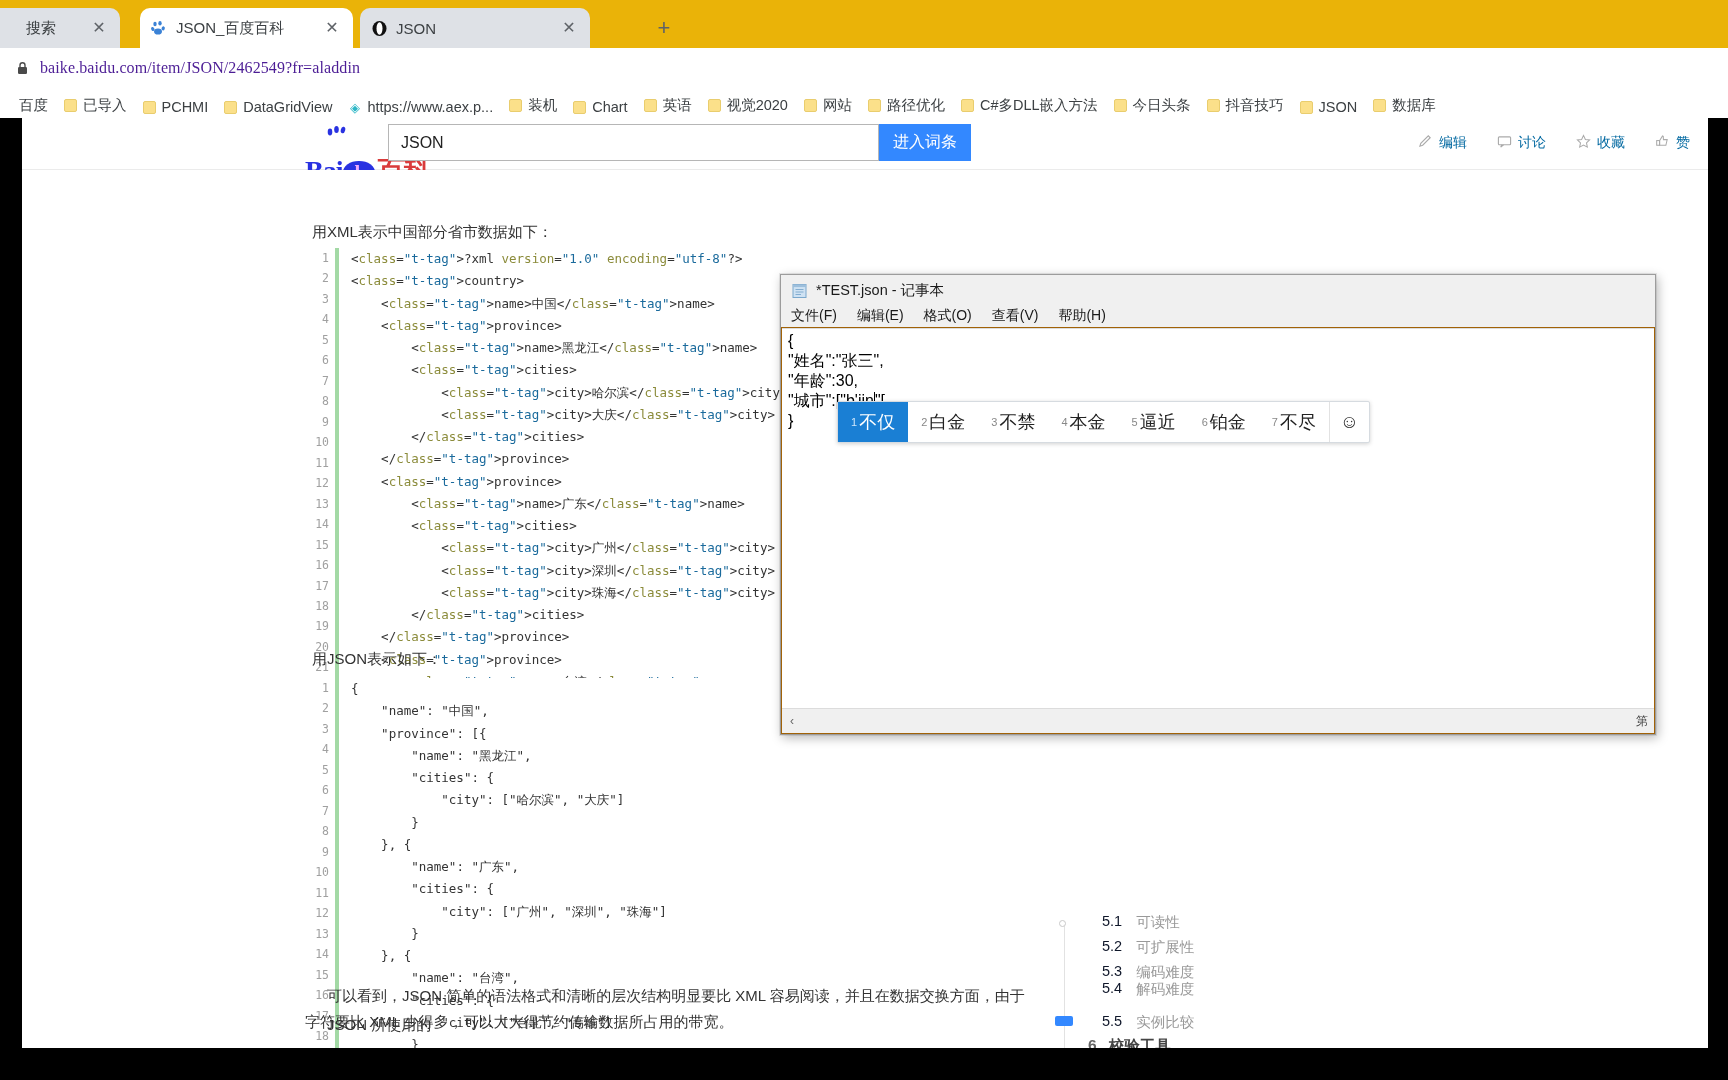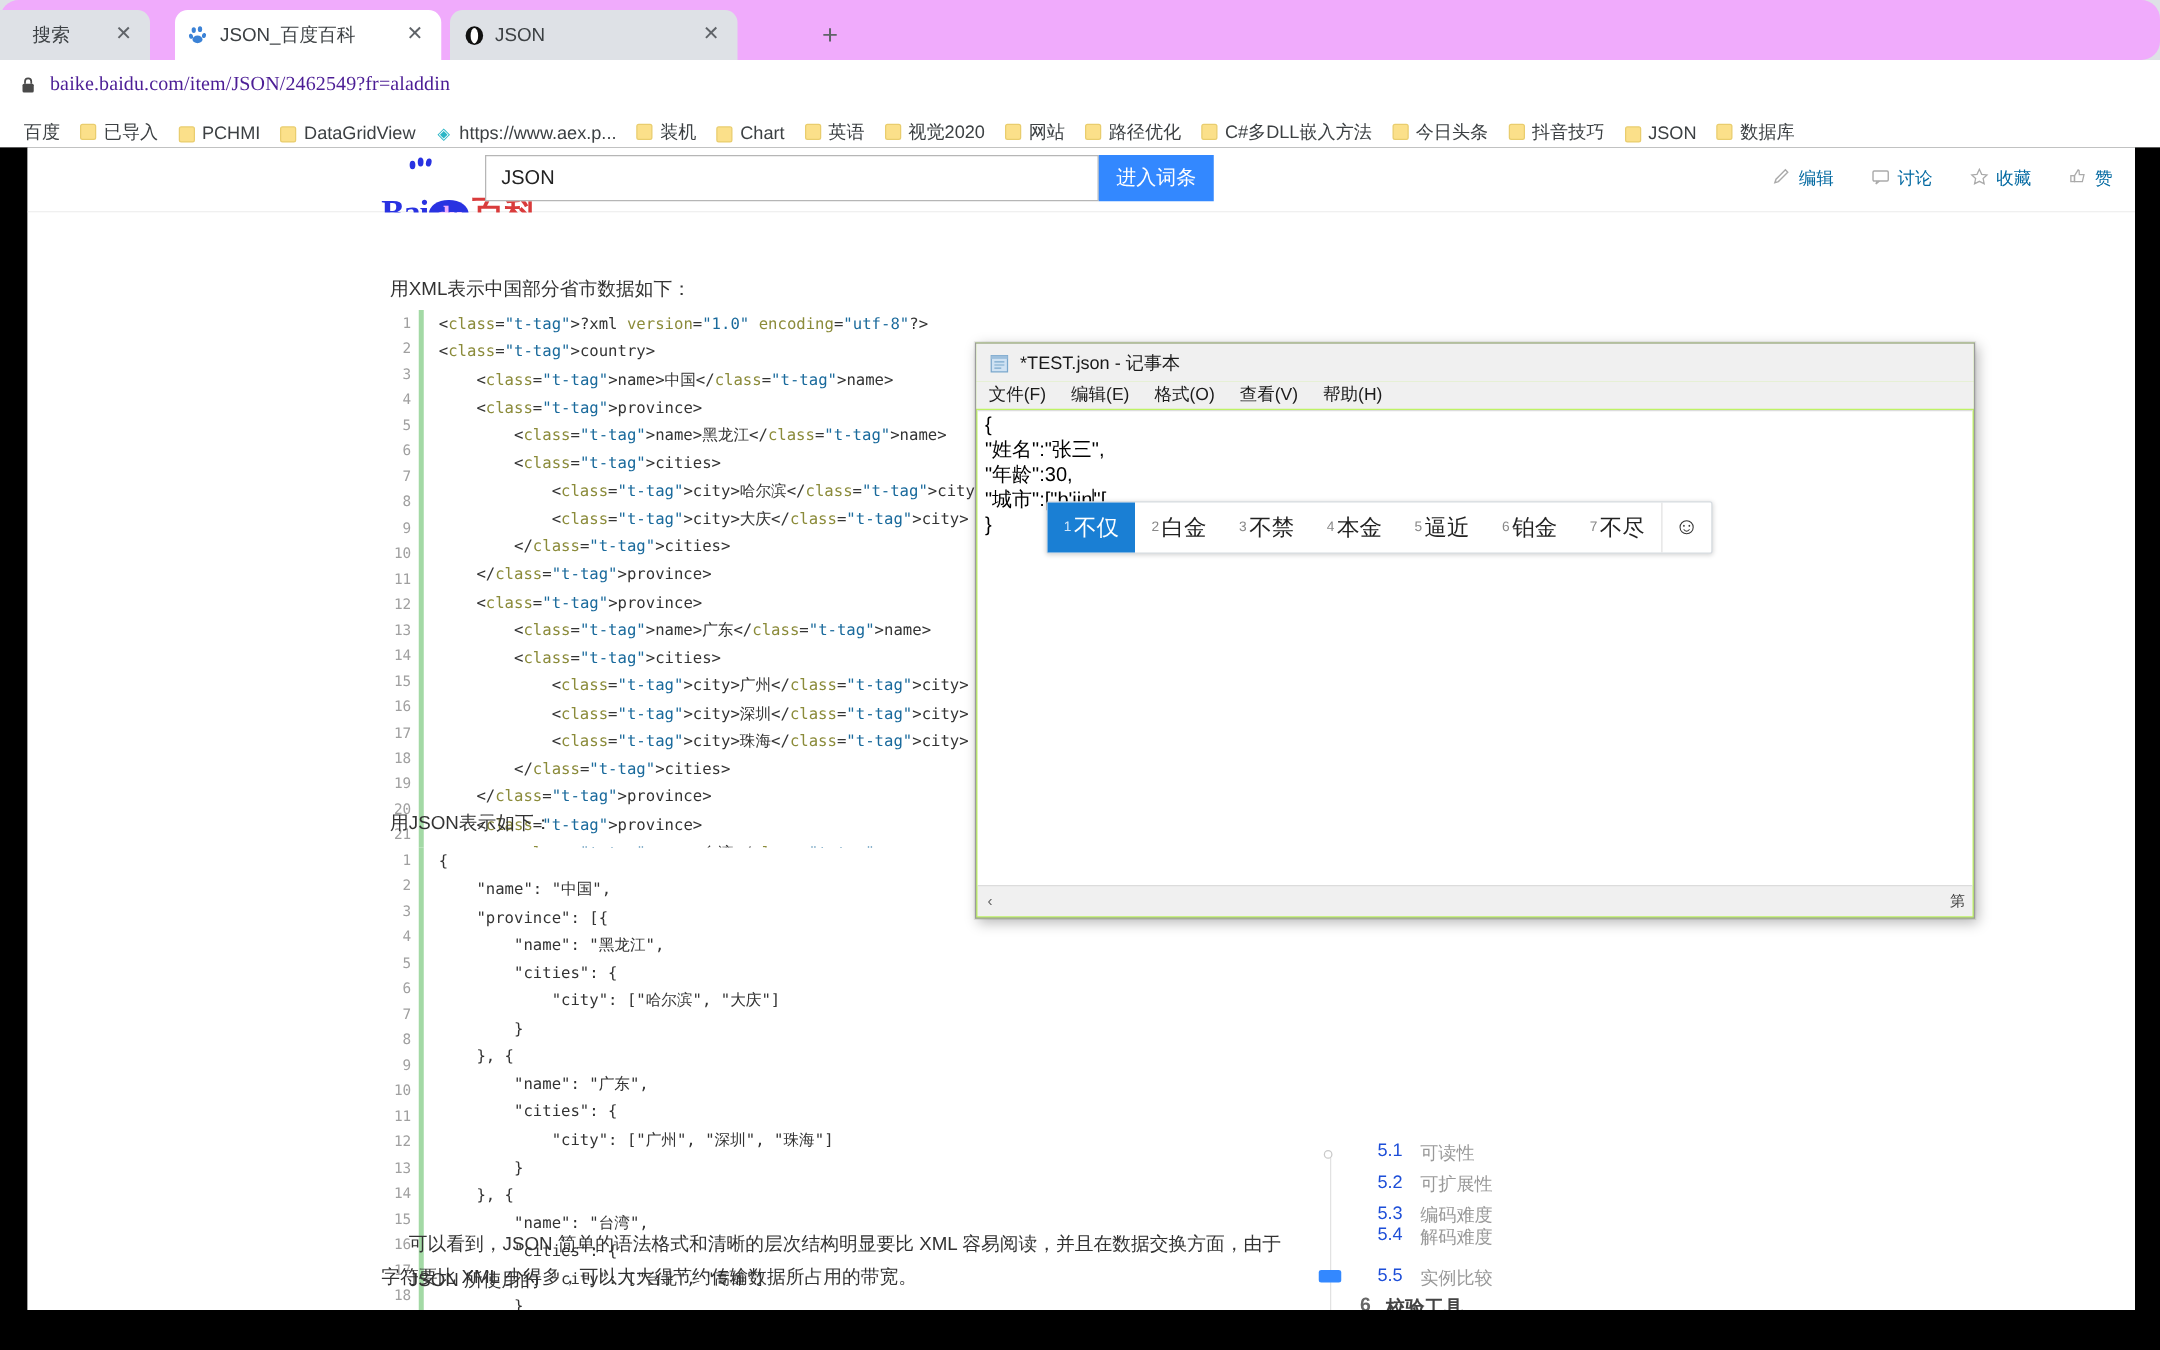--- a/index.html
+++ b/index.html
@@ -6,21 +6,21 @@
   html, body {
     width: 1728px; height: 1080px;
     background: #000;
     font-family: "Liberation Sans", "DejaVu Sans", sans-serif;
     overflow: hidden;
   }
   #root { position: relative; width: 1728px; height: 1080px; background:#000; }
 
   
   .browser { position:absolute; left:0; top:0; width:1728px; height:118px; background:#dee1e6; }
-  .tabstrip { position:relative; height:48px; background:#f0abfc;border-radius:15px; }
+  .tabstrip { position:relative; height:48px; background:#eab308; }
   .tab {
     position:absolute; top:8px; height:40px; display:flex; align-items:center;
     border-radius:10px 10px 0 0; padding:0 10px; gap:8px;
     font-size:15px; color:#3c4043; background:#dee1e6;
   }
   .tab.active { background:#fff; }
   .tab .favicon { width:18px; height:18px; flex:none; display:flex; align-items:center; justify-content:center; }
   .tab .tabtitle { flex:1; white-space:nowrap; overflow:hidden; text-overflow:ellipsis; font-size:15px; }
   .tab .tabclose { width:22px; height:22px; flex:none; display:flex; align-items:center; justify-content:center;
                    color:#5f6368; font-size:16px; line-height:1; }
@@ -77,27 +77,27 @@
   .fb-title { position:absolute; left:22px; top:12px; font-size:14px; color:#666; }
   .fb-btn { position:absolute; width:66px; height:26px; border:1px solid #dcdcdc; color:#7a7a7a; font-size:13px;
             display:flex; align-items:center; justify-content:center; background:#fff; }
   .fb-strip { position:absolute; left:1090px; top:283px; width:30px; height:7px; background:#e8e8e8; }
 
   
   .toc { position:absolute; left:1040px; top:748px; width:260px; }
   .toc-line { position:absolute; left:2px; top:8px; width:1px; height:170px; background:#e2e2e2; }
   .toc-dot { position:absolute; left:-3px; width:7px; height:7px; border-radius:50%; border:1px solid #c9c9c9; background:#fff; }
   .toc-item { position:absolute; left:40px; display:flex; gap:14px; font-size:14.5px; color:#999; white-space:nowrap; }
-  .toc-item .num { color:#1d4ed8; }
+  .toc-item .num { color:#0f172a; }
   .toc-item.lvl1 { left:26px; font-size:15.5px; color:#444; font-weight:bold; gap:12px; }
   .toc-item.lvl1 .num { color:#666; }
   .toc-marker { position:absolute; left:-7px; width:18px; height:10px; background:#3388ff; border-radius:2px; }
 
   
-  .notepad { position:absolute; left:780px; top:274px; width:800px; height:461px; background:#bef264;
+  .notepad { position:absolute; left:780px; top:274px; width:876px; height:461px; background:#a16207;
              border:1px solid #9c9c9c; box-shadow:0 0 0 1px rgba(0,0,0,.08), 2px 3px 10px rgba(0,0,0,.28); }
   .np-title { position:relative; height:30px; display:flex; align-items:center; gap:8px; padding-left:10px;
               background:#f0f0f0; }
   .np-icon { width:17px; height:17px; flex:none; }
   .np-titletext { font-size:14.5px; color:#1a1a1a; }
   .np-menu { height:22px; display:flex; align-items:center; gap:20px; padding-left:10px; background:#f0f0f0;
              font-size:14px; color:#1a1a1a; }
   .np-body { position:absolute; left:1px; top:53px; right:1px; bottom:26px; background:#fff; border-top:1px solid #dcdcdc; }
   .np-text { position:absolute; left:6px; top:2px; font-size:16px; color:#000; line-height:1.25;
              font-family:"Liberation Sans", sans-serif; white-space:pre; }

